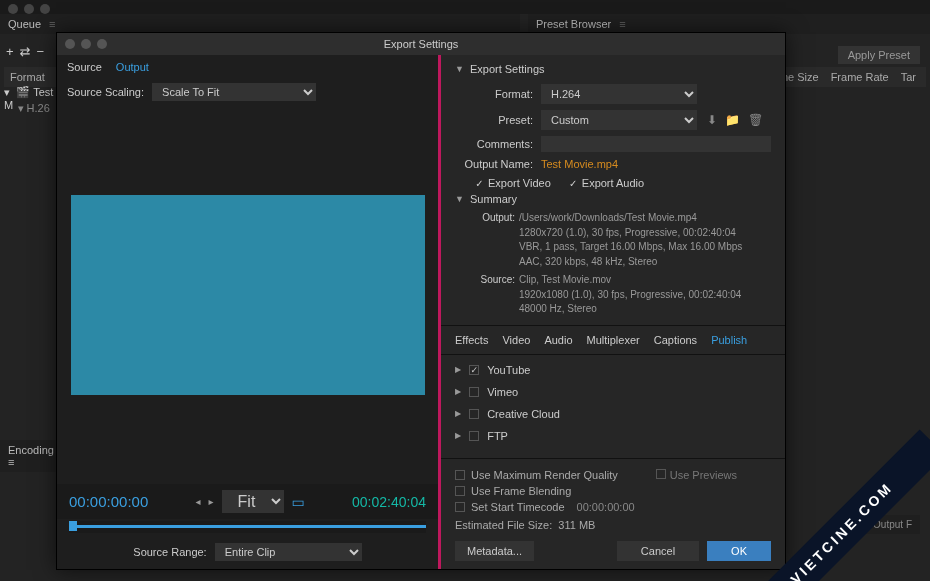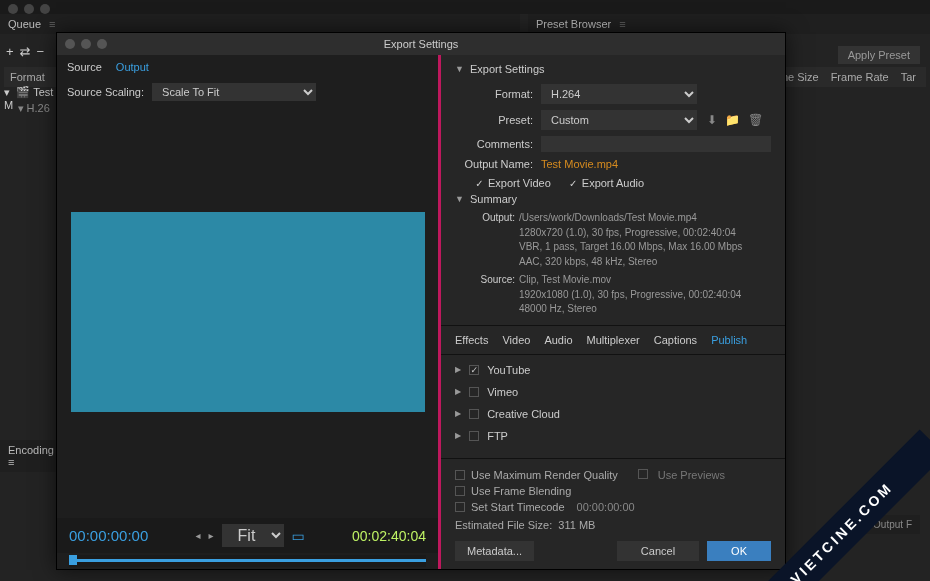--- a/index.html
+++ b/index.html
@@ -47,21 +47,21 @@
 .preview-tabs .tab.active { color: #3a9fe0; }
 
 .scaling-row { display: flex; align-items: center; gap: 8px; padding: 4px 10px; font-size: 11px; }
 .scaling-row select { background: #333; color: #ccc; border: none; padding: 2px 80px 2px 6px; font-size: 11px; }
 
 .preview-canvas { flex: 1; display: flex; align-items: center; justify-content: center; background: #1e1e1e; position: relative; }
 .preview-frame { width: 354px; height: 200px; background: #2c89a6; }
 
 .time-row { display: flex; align-items: center; justify-content: space-between; padding: 6px 12px; background: #1a1a1a; }
 .time-in { color: #3a9fe0; font-size: 15px; font-weight: 500; }
-.time-out { color: #bef264; font-size: 14px; }
+.time-out { color: #14b8a6; font-size: 14px; }
 .time-mid { display: flex; align-items: center; gap: 8px; }
 .time-mid .nav-btn { color: #999; cursor: pointer; font-size: 10px; }
 .time-mid select { background: #333; color: #ccc; border: none; padding: 2px 12px; font-size: 16px; }
 .time-mid .bracket { color: #3a9fe0; font-size: 14px; }
 
 .timeline { height: 12px; background: #1a1a1a; position: relative; margin: 2px 12px; }
 .timeline-bar { position: absolute; top: 4px; left: 0; right: 0; height: 3px; background: #3a9fe0; }
 .playhead { position: absolute; top: 0; left: 0; width: 8px; height: 10px; background: #3a9fe0; }
 
 .range-row { display: flex; align-items: center; justify-content: center; gap: 8px; padding: 8px; font-size: 11px; }
@@ -92,21 +92,21 @@
 .tabs-row .tab.active { color: #3a9fe0; }
 
 .publish-list { flex: 1; padding: 4px 14px; }
 .pub-item { display: flex; align-items: center; gap: 8px; padding: 5px 0; font-size: 11px; }
 .pub-item .tri { font-size: 8px; color: #999; }
 .pub-item .cb { width: 10px; height: 10px; border: 1px solid #555; display: inline-flex; align-items: center; justify-content: center; font-size: 9px; }
 
 .footer { border-top: 1px solid #111; padding: 8px 14px; font-size: 11px; }
 .footer .chk-line { display: flex; align-items: center; gap: 6px; padding: 2px 0; color: #aaa; }
 .footer .chk-line .cb { width: 10px; height: 10px; border: 1px solid #555; }
-.footer .inline2 { display: inline-flex; gap: 10px; margin-left: 14px; color: #777; }
+.footer .inline2 { display: inline-flex; gap: 4px; margin-left: 32px; color: #777; }
 .footer .tc-val { color: #888; margin-left: 6px; }
 .footer .est { padding: 4px 0; color: #aaa; }
 
 .footer-btns { display: flex; align-items: center; justify-content: space-between; padding-top: 6px; }
 .footer-btns .meta-btn { background: #333; color: #ccc; border: none; padding: 4px 12px; font-size: 11px; cursor: pointer; }
 .footer-btns .right { display: flex; gap: 8px; }
 .footer-btns .btn { padding: 4px 24px; font-size: 11px; border: none; cursor: pointer; }
 .footer-btns .cancel { background: #333; color: #ccc; }
 .footer-btns .ok { background: #3a7fbf; color: #fff; }
 
@@ -199,20 +199,24 @@
           <span class="nav-btn">◂</span>
           <span class="nav-btn">▸</span>
           <select><option>Fit</option></select>
           <span class="bracket">▭</span>
         </div>
         <span class="time-out">00:02:40:04</span>
       </div>
       <div class="timeline">
         <div class="timeline-bar"></div>
         <div class="playhead"></div>
+      </div>
+      <div class="range-row">
+        <span>Source Range:</span>
+        <select><option>Entire Clip</option></select>
       </div>
     </div>
 
     <div class="settings-side">
       <div class="es-section">
         <div class="es-header">
           <span class="disclose-tri">▼</span>
           <span>Export Settings</span>
         </div>
         <div class="form-row">

